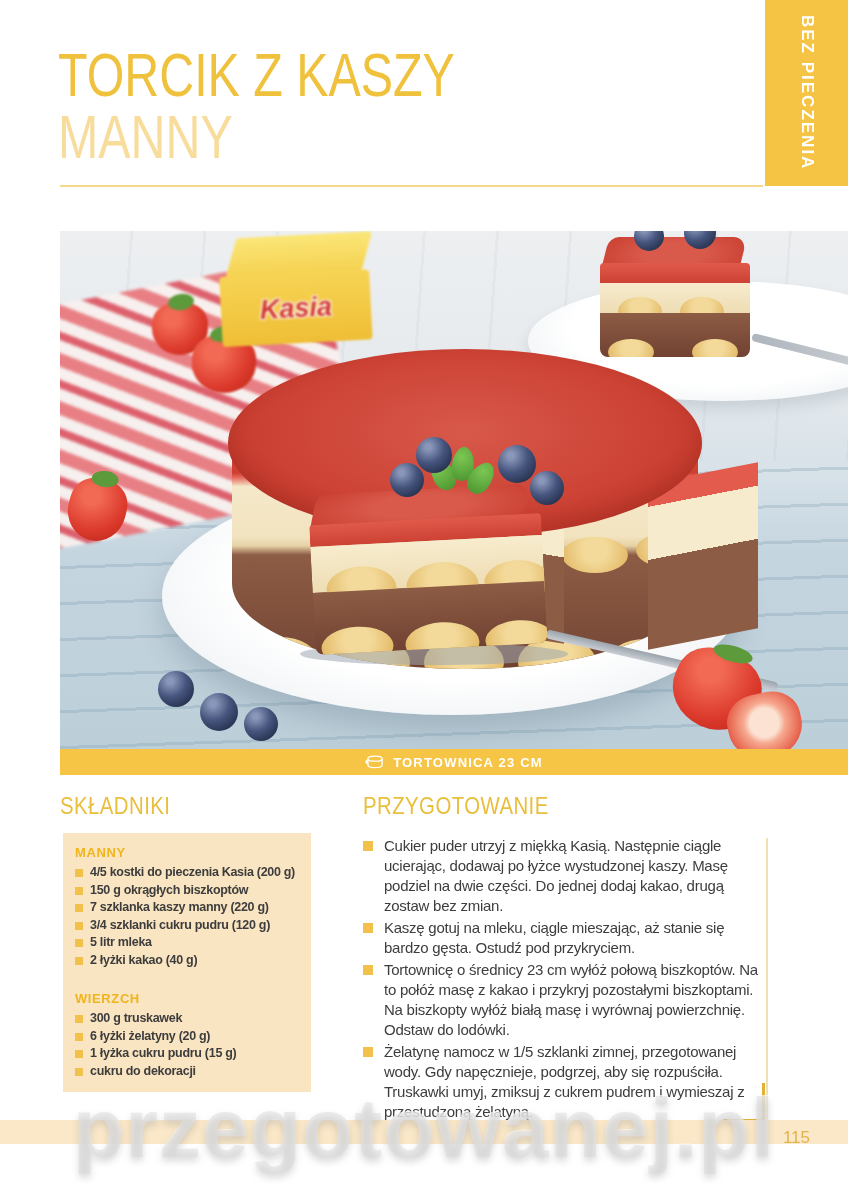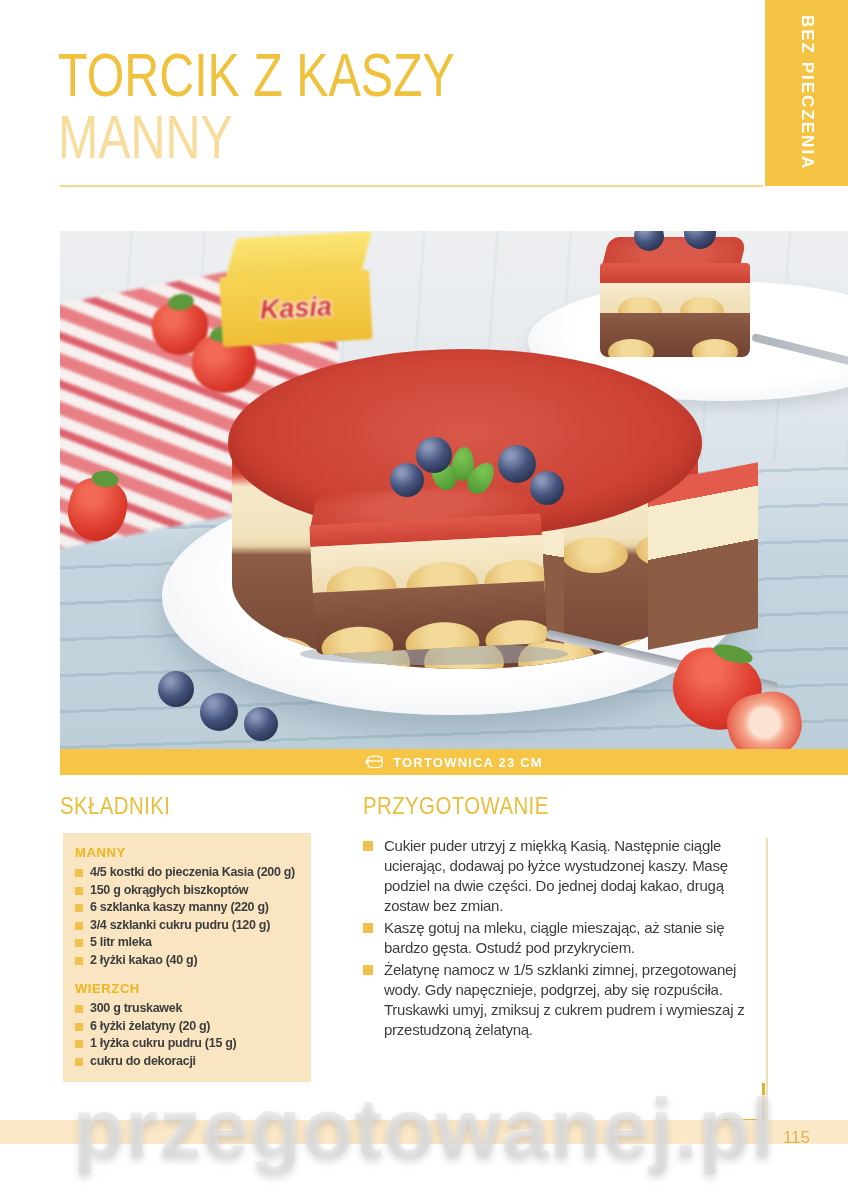--- a/index.html
+++ b/index.html
@@ -109,21 +109,21 @@
 
   
   .sec-head{position:absolute;margin:0;font-size:24px;font-weight:400;color:#E9BE3B;
          transform:scaleX(0.85);transform-origin:left top;white-space:nowrap;letter-spacing:.5px;}
   .h-ingr{left:60px;top:792px;}
   .h-prep{left:363px;top:792px;}
 
   .ingr-box{position:absolute;left:63px;top:833px;width:248px;background:#FAE5C2;
          padding:10px 10px 12px 12px;box-sizing:border-box;}
   .grp-label{font-size:13px;font-weight:700;color:#EFB51E;letter-spacing:.6px;margin:2px 0 4px 0;}
-  .grp-label.second{margin-top:12px;}
+  .grp-label.second{margin-top:22px;}
   ul.plain{list-style:none;margin:0;padding:0;}
   .ingr-box li{position:relative;padding-left:15px;font-size:12.5px;letter-spacing:-0.3px;
          line-height:17.5px;color:#3d3d3d;font-weight:700;white-space:nowrap;}
   .ingr-box li .bullet{position:absolute;left:0;top:5px;width:8px;height:8px;background:#F2C14B;}
 
   .steps{position:absolute;left:363px;top:836px;width:402px;}
   .steps li{position:relative;padding-left:21px;font-size:15px;letter-spacing:-0.25px;
          line-height:20px;color:#3d3d3d;margin-bottom:2px;}
   .steps li .bullet{position:absolute;left:0;top:5px;width:10px;height:10px;background:#F2C14B;}
 
@@ -261,38 +261,39 @@
       <span>TORTOWNICA 23 CM</span>
     </figcaption>
   </figure>
 
   <h2 class="sec-head h-ingr">SKŁADNIKI</h2>
   <div class="ingr-box">
     <div class="grp-label">MANNY</div>
     <ul class="plain">
       <li><span class="bullet"></span><span>4/5 kostki do pieczenia Kasia (200 g)</span></li>
       <li><span class="bullet"></span><span>150 g okrągłych biszkoptów</span></li>
-      <li><span class="bullet"></span><span>6 szklanka kaszy manny (220 g)</span></li>
+      <li><span class="bullet"></span><span>7 szklanka kaszy manny (220 g)</span></li>
       <li><span class="bullet"></span><span>3/4 szklanki cukru pudru (120 g)</span></li>
       <li><span class="bullet"></span><span>5 litr mleka</span></li>
       <li><span class="bullet"></span><span>2 łyżki kakao (40 g)</span></li>
     </ul>
     <div class="grp-label second">WIERZCH</div>
     <ul class="plain">
       <li><span class="bullet"></span><span>300 g truskawek</span></li>
       <li><span class="bullet"></span><span>6 łyżki żelatyny (20 g)</span></li>
       <li><span class="bullet"></span><span>1 łyżka cukru pudru  (15 g)</span></li>
       <li><span class="bullet"></span><span>cukru do dekoracji</span></li>
     </ul>
   </div>
 
   <h2 class="sec-head h-prep">PRZYGOTOWANIE</h2>
   <ul class="plain steps">
     <li><span class="bullet"></span><span>Cukier puder utrzyj z miękką Kasią. Następnie ciągle ucierając, dodawaj po łyżce wystudzonej kaszy. Masę podziel na dwie części. Do jednej dodaj kakao, drugą zostaw bez zmian.</span></li>
     <li><span class="bullet"></span><span>Kaszę gotuj na mleku, ciągle mieszając, aż stanie się bardzo gęsta. Ostudź pod przykryciem.</span></li>
+    <li><span class="bullet"></span><span>Tortownicę o średnicy 23 cm wyłóż połową biszkoptów. Na to połóż masę z kakao i przykryj pozostałymi biszkoptami. Na biszkopty wyłóż białą masę i wyrównaj powierzchnię. Odstaw do lodówki.</span></li>
     <li><span class="bullet"></span><span>Żelatynę namocz w 1/5 szklanki zimnej, przegotowanej wody. Gdy napęcznieje, podgrzej, aby się rozpuściła. Truskawki umyj, zmiksuj z cukrem pudrem i wymieszaj z przestudzoną żelatyną.</span></li>
   </ul>
   <div class="prep-rules"></div>
   <div class="prep-bracket"></div>
 
   <div class="watermark">przegotowanej.pl</div>
   <div class="footer">
     <span class="page-num">115</span>
   </div>
 

